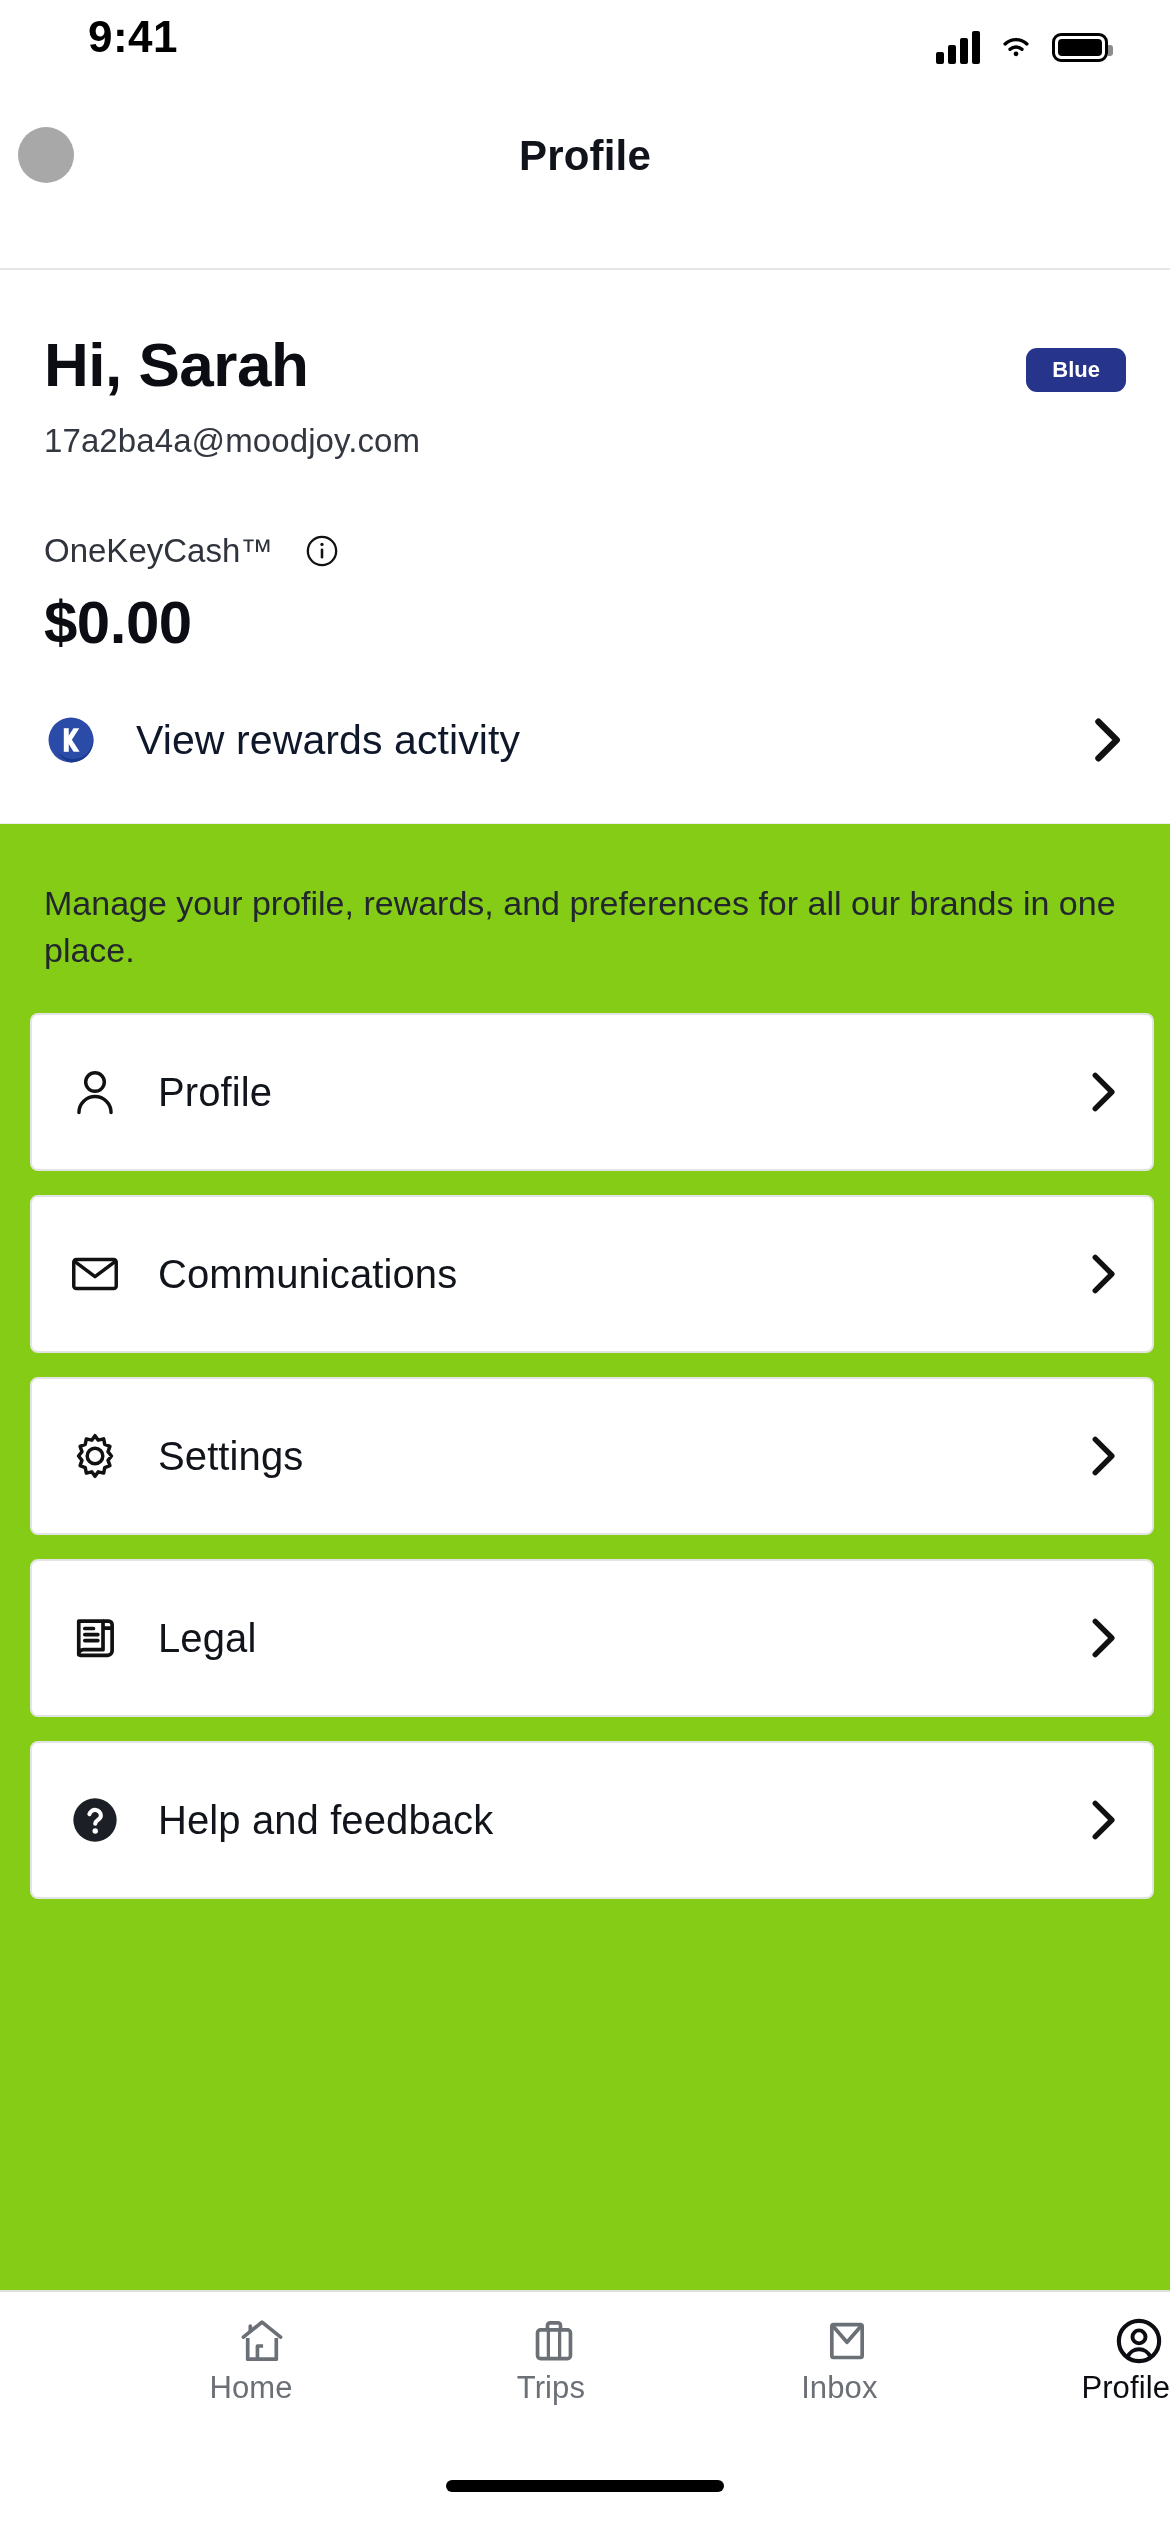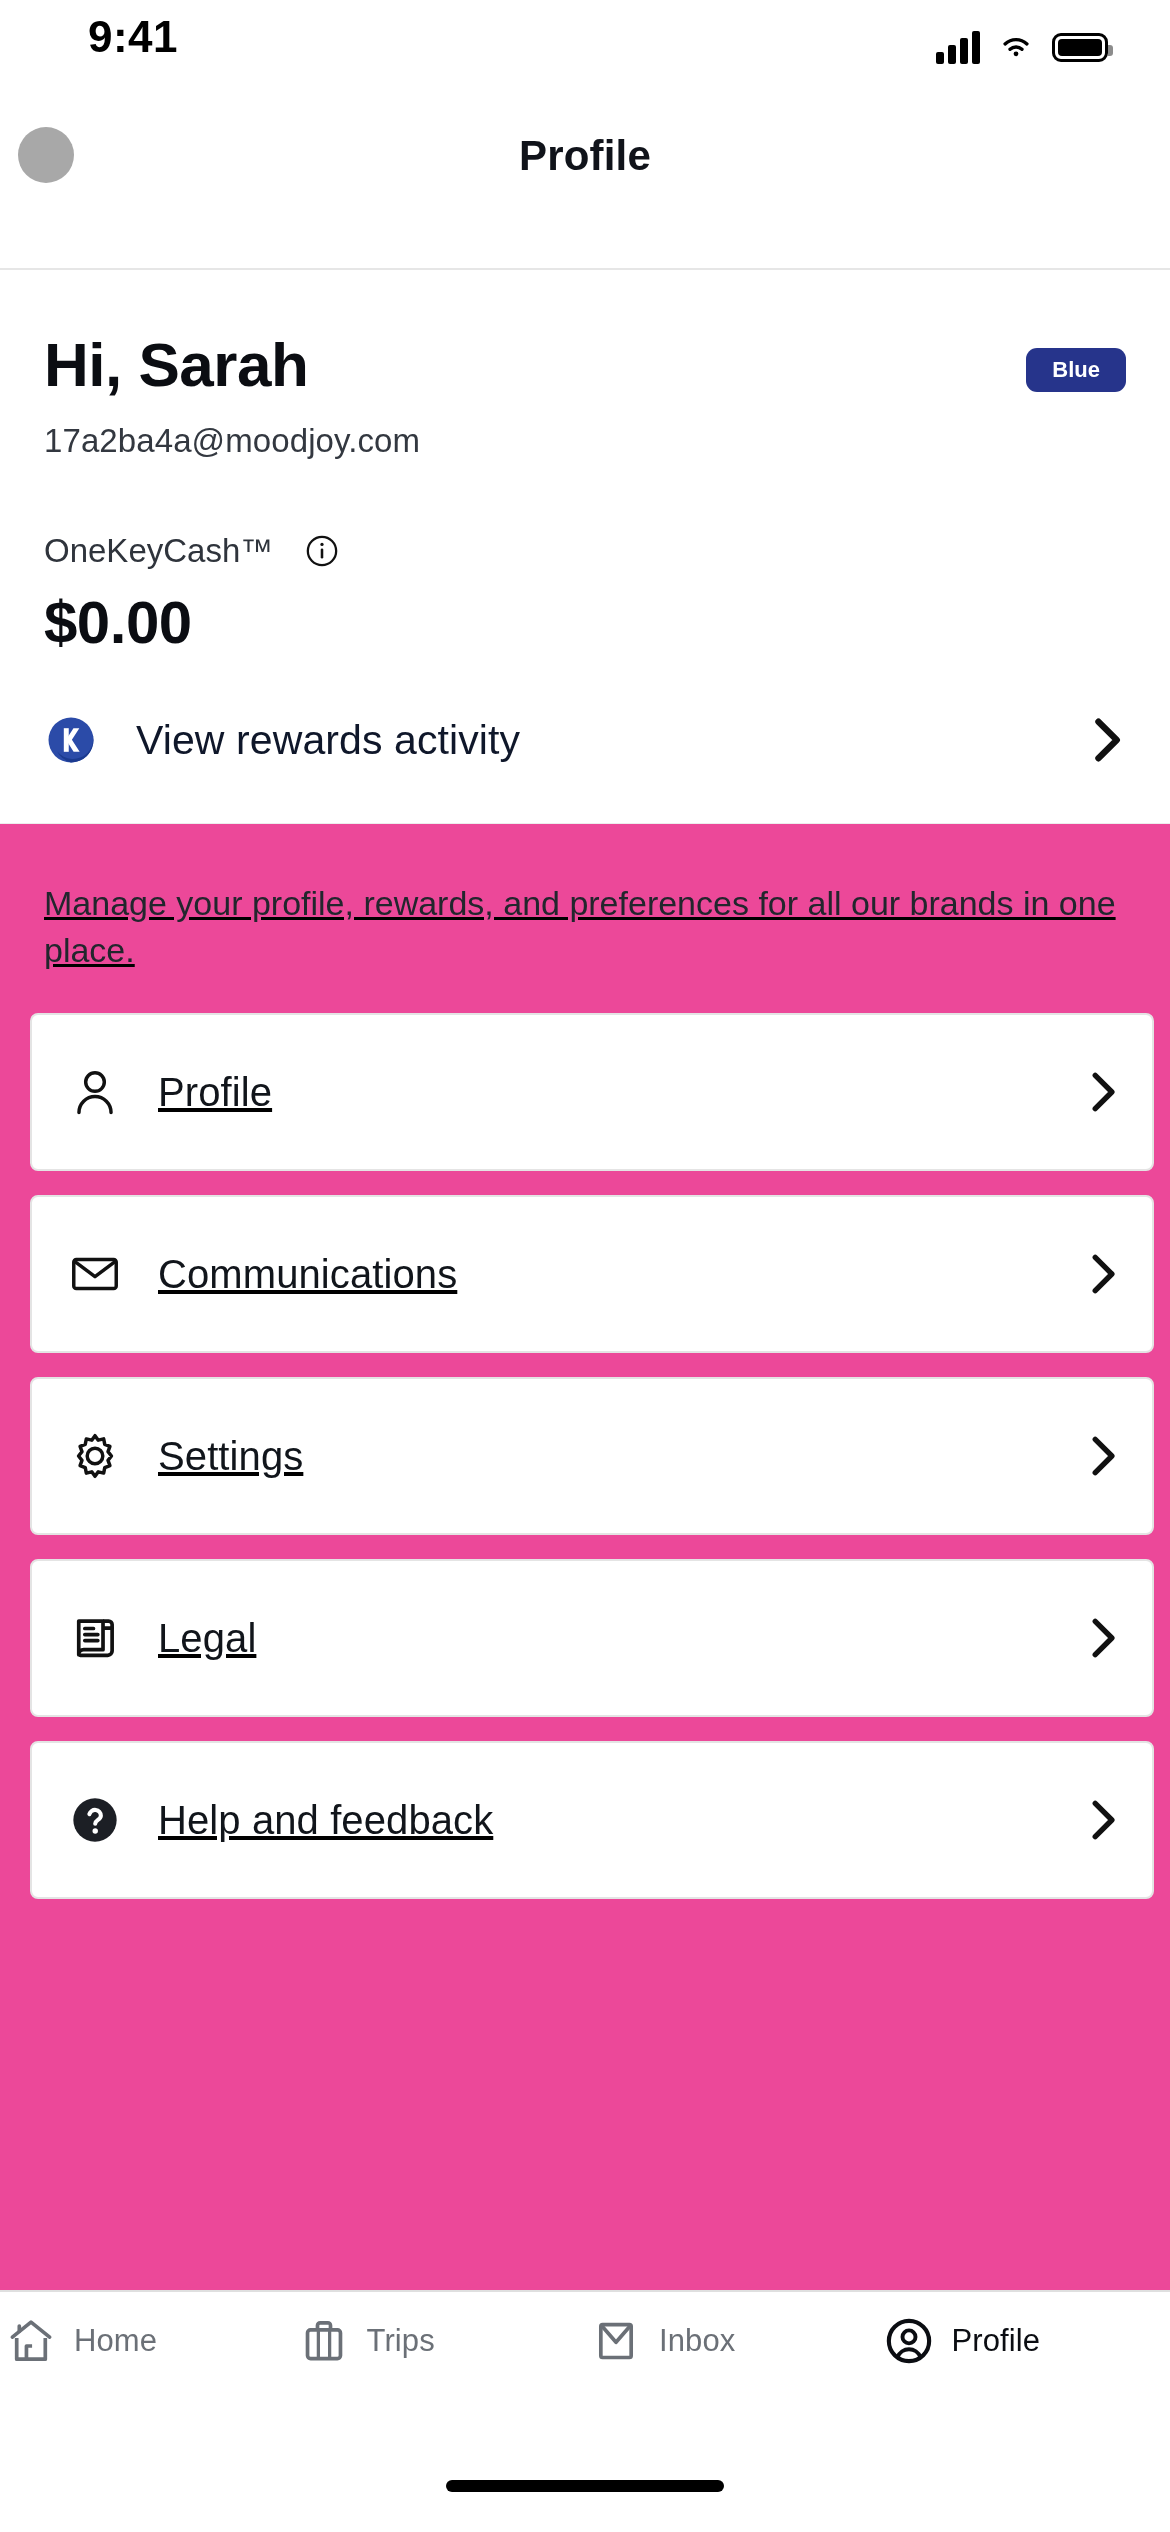--- a/index.html
+++ b/index.html
@@ -63,44 +63,43 @@
     padding-bottom:56px;
   }
   .okey-logo { width:54px; height:54px; flex:none; }
   .rewards-text {
     flex:1; margin-left:38px; font-size:41px; color:#0f172a; letter-spacing:0.1px;
   }
   .rewards-chev { width:34px; height:44px; flex:none; margin-right:2px; }
 
   
   .gray {
-    flex:1 1 auto; background:#ec4899; padding:56px 16px 0 30px;
+    flex:1 1 auto; background:#84cc16; padding:56px 16px 0 30px;
     border-top:1px solid #ededed;
-    text-decoration:underline;
   }
   .blurb {
     font-size:34px; line-height:1.37; color:#22262d;
     padding:0 14px; margin-bottom:40px;
   }
   .menu-card {
     background:#fff; border:2px solid #e4e4e4; border-radius:8px;
     height:158px; display:flex; align-items:center;
     padding:0 34px 0 32px; margin-bottom:24px;
   }
   .menu-icon { width:62px; height:62px; flex:none; display:flex; align-items:center; justify-content:center; }
   .menu-label { flex:1; margin-left:32px; font-size:40px; color:#11151b; letter-spacing:0.1px; }
   .menu-chev { width:30px; height:40px; flex:none; }
 
   
   .tabbar {
     flex:none; height:190px; background:#fff;
     border-top:2px solid #dfdfdf;
     display:flex; align-items:flex-start; padding-top:20px;
   }
-  .tab { flex:1; display:flex; flex-direction:row; align-items:center; gap:12px; }
+  .tab { flex:1; display:flex; flex-direction:column; align-items:flex-end; }
   .tab-ic { width:62px; height:58px; display:flex; align-items:center; justify-content:center; }
   .tab-label { font-size:31px; color:#6b7077; letter-spacing:0.1px; }
   .tab.active .tab-label { color:#0b0d12; }
   .home-indicator-wrap { flex:none; height:52px; background:#fff; display:flex; align-items:flex-start; justify-content:center; }
   .home-indicator { width:278px; height:12px; border-radius:6px; background:#000; }
 </style>
 </head>
 <body>
 
 <div class="phone">

